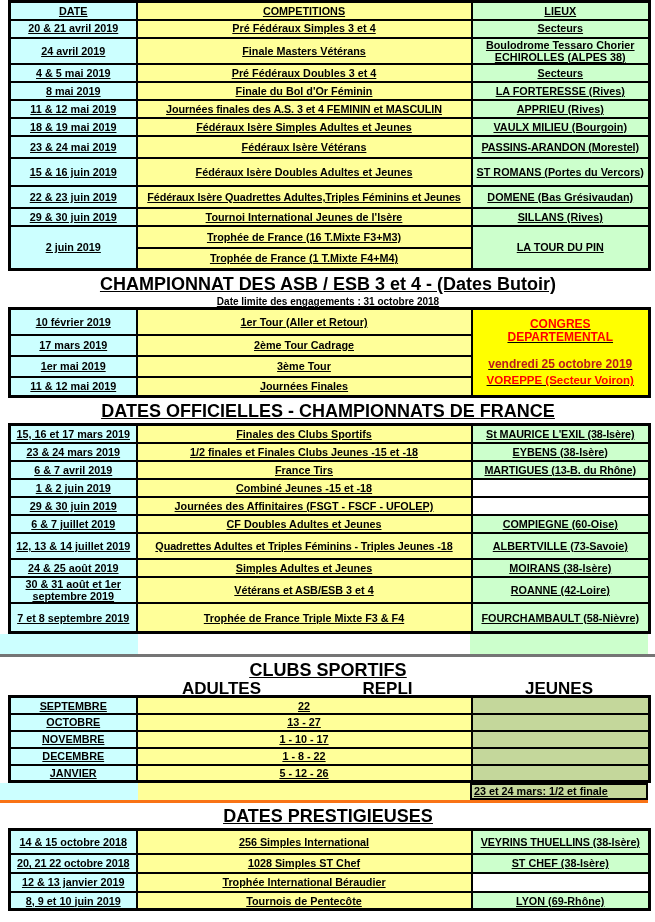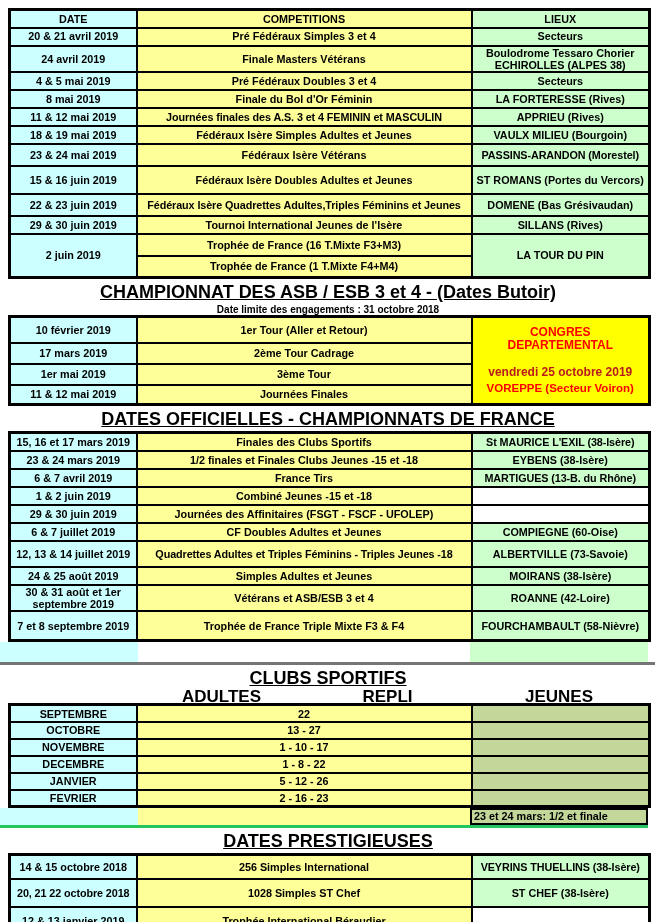--- a/index.html
+++ b/index.html
@@ -1,34 +1,34 @@
 <!DOCTYPE html>
 <html><head>
 <meta charset="utf-8">
 <style>
   html,body{margin:0;padding:0;}
   body{
     width:655px;height:922px;overflow:hidden;background:#fff;
     font-family:"Liberation Sans","DejaVu Sans",sans-serif;
     font-weight:bold;color:#000;
   }
-  .page{position:relative;width:655px;height:922px;padding-top:8px;box-sizing:border-box;}
+  .page{position:relative;width:655px;height:922px;box-sizing:border-box;text-decoration:underline;}
   table.grid{
     border-collapse:collapse;table-layout:fixed;width:640px;margin-left:8px;
     border:3px solid #000;
   }
   table.grid td, table.grid th{
     border:2px solid #000;padding:0 2px;text-align:center;vertical-align:middle;
     font-weight:bold;font-size:10.8px;line-height:1.12;overflow:hidden;
   }
   col.c-date{width:127px;} col.c-comp{width:335px;} col.c-lieu{width:178px;}
   .cy{background:#CCFFFF;} .ye{background:#FFFF99;} .gr{background:#CCFFCC;}
   .by{background:#FFFF00;} .ol{background:#C4D79B;} .wh{background:#FFFFFF;} .h17{height:17px;} .h18{height:18px;} .h20{height:20px;}
   .h22{height:22px;} .h24{height:24px;} .h26{height:26px;} .h28{height:28px;}
-  .h30{height:30px;} .h21{height:21px;} .h19{height:28px;}
+  .h30{height:30px;} .h21{height:21px;} .h19{height:19px;}
   .sm{font-size:9.8px;letter-spacing:-0.1px;}
   .left{text-align:left;padding-left:3px;}
   .sep td{border-top:4px solid #757575;}
   .title{
     width:640px;margin:3px 0 1px 8px;text-align:center;
     font-size:18px;text-decoration:underline;
   }
   .subtitle{width:640px;margin-left:8px;text-align:center;font-size:10px;}
   .congres-cell{padding:0;}
   .congres{display:flex;flex-direction:column;height:76px;padding:3px 2px 3px;box-sizing:border-box;font-size:12px;line-height:1.15;}
@@ -38,21 +38,21 @@
   .strip{display:flex;width:648px;height:20px;}
   .st-cy{width:138px;background:#CCFFFF;}
   .st-wh{width:332px;background:#FFFFFF;}
   .st-gr{width:178px;background:#CCFFCC;}
   .graybar{width:655px;height:3px;background:#757575;}
   .clubs-headers{display:flex;width:640px;margin-left:8px;font-size:17px;height:13px;align-items:center;}
   .ch-spacer{width:130px;}
   .ch-adultes{width:167px;text-align:center;}
   .ch-repli{width:165px;text-align:center;}
   .ch-jeunes{width:178px;text-align:center;}
-  .extra-row{display:flex;width:648px;height:17px;border-bottom:3px solid #22c55e;}
+  .extra-row{display:flex;width:648px;height:17px;border-bottom:3px solid #f97316;}
   .ex-cy{width:138px;background:#CCFFFF;}
   .ex-ye{width:332px;background:#FFFF99;}
   .ex-ol{
     width:178px;background:#C4D79B;border:2px solid #000;box-sizing:border-box;
     font-size:10.8px;text-align:left;padding:0 2px;line-height:1.2;
   }
 </style>
 </head>
 <body>
 
@@ -269,25 +269,20 @@
     <tr class="h17">
       <td class="cy">DECEMBRE</td>
       <td class="ye left">1 - 8 - 22</td>
       <td class="ol left"></td>
     </tr>
     <tr class="h17">
       <td class="cy">JANVIER</td>
       <td class="ye left">5 - 12 - 26</td>
       <td class="ol left"></td>
     </tr>
-    <tr class="h17">
-      <td class="cy">FEVRIER</td>
-      <td class="ye left">2 - 16 - 23</td>
-      <td class="ol left"></td>
-    </tr>
   </tbody>
     </table>
 
   <div class="extra-row">
     <div class="ex-cy"></div>
     <div class="ex-ye"></div>
     <div class="ex-ol">23 et 24 mars: 1/2  et finale</div>
   </div>
 
   <div class="title">DATES PRESTIGIEUSES</div>

